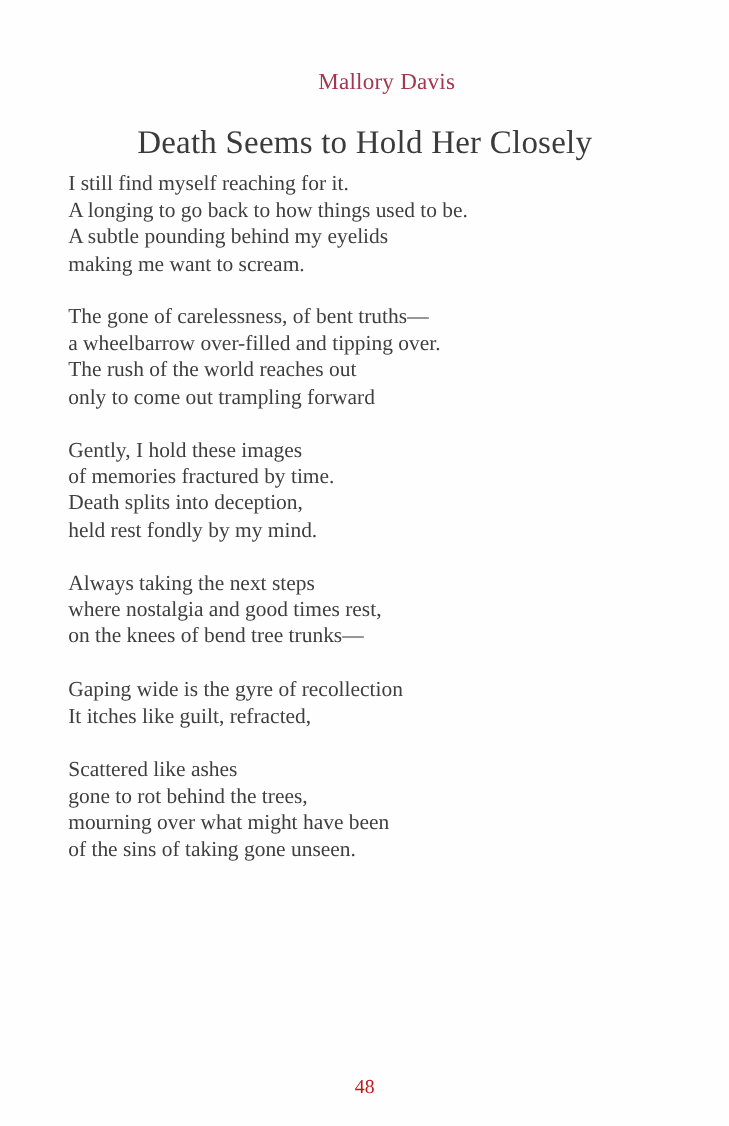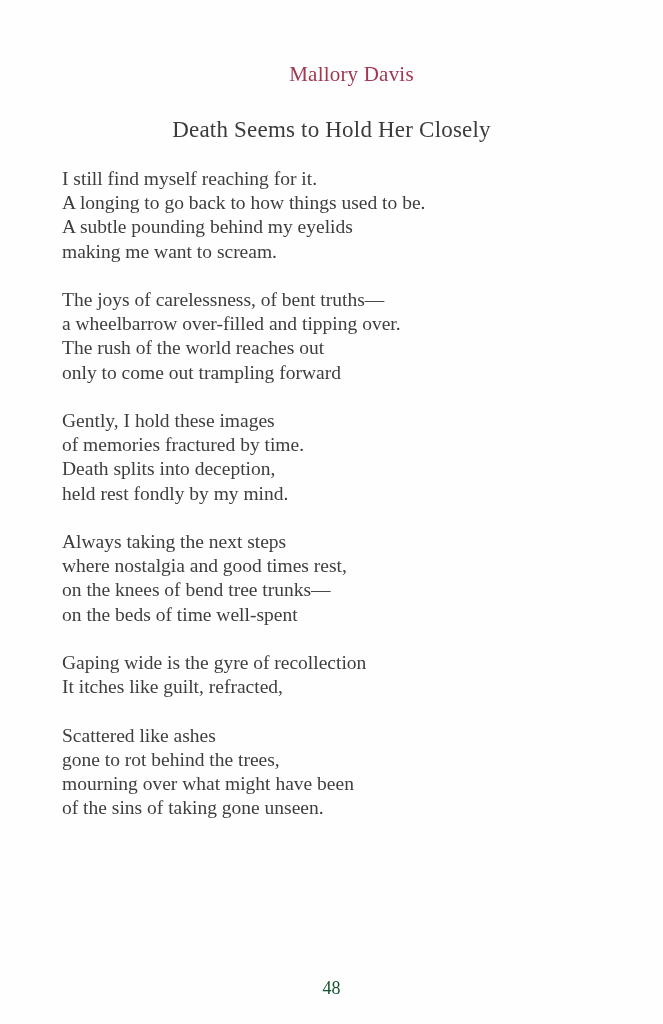--- a/index.html
+++ b/index.html
@@ -31,30 +31,30 @@
     letter-spacing: 0.2px;
     padding-left: 40px;
   }
   .title {
     position: absolute;
     top: 116px;
     left: 0;
     right: 0;
     margin: 0;
     text-align: center;
-    font-size: 23px;
+    font-size: 30px;
     font-weight: normal;
     line-height: 28px;
     color: #3b3b3b;
     letter-spacing: 0.2px;
     font-family: Liberation Serif, serif;
   }
   .poem {
     position: absolute;
-    top: 167px;
+    top: 156px;
     left: 62px;
     right: 40px;
     font-size: 19.5px;
     line-height: 24.2px;
     color: #3e3e3e;
   }
   .stanza {
     margin: 0 0 24.2px 0;
   }
   .poem-line {
@@ -62,55 +62,54 @@
     padding: 0;
   }
   .pagenum {
     position: absolute;
     top: 978px;
     left: 0;
     right: 0;
     text-align: center;
     font-size: 18px;
     line-height: 20px;
-    color: #14532d;
+    color: #b91c1c;
   }
 </style>
 </head>
 <body style="background: rgb(254, 254, 254);">
 
 <div class="page" style="background: rgb(254, 254, 254);">
   <div class="author" style="color: rgb(162, 55, 80);">Mallory Davis</div>
 
   <h1 class="title" style="color: rgb(59, 59, 59);">Death Seems to Hold Her Closely</h1>
 
   <main class="poem" style="color: rgb(62, 62, 62);">
       <div class="stanza">
         <p class="poem-line">I still find myself reaching for it.</p>
         <p class="poem-line">A longing to go back to how things used to be.</p>
         <p class="poem-line">A subtle pounding behind my eyelids</p>
         <p class="poem-line">making me want to scream.</p>
       </div>
       <div class="stanza">
-        <p class="poem-line">The joys of carelessness, of bent truths—</p>
+        <p class="poem-line">The gone of carelessness, of bent truths—</p>
         <p class="poem-line">a wheelbarrow over-filled and tipping over.</p>
         <p class="poem-line">The rush of the world reaches out</p>
         <p class="poem-line">only to come out trampling forward</p>
       </div>
       <div class="stanza">
         <p class="poem-line">Gently, I hold these images</p>
         <p class="poem-line">of memories fractured by time.</p>
         <p class="poem-line">Death splits into deception,</p>
         <p class="poem-line">held rest fondly by my mind.</p>
       </div>
       <div class="stanza">
         <p class="poem-line">Always taking the next steps</p>
         <p class="poem-line">where nostalgia and good times rest,</p>
         <p class="poem-line">on the knees of bend tree trunks—</p>
-        <p class="poem-line">on the beds of time well-spent</p>
       </div>
       <div class="stanza">
         <p class="poem-line">Gaping wide is the gyre of recollection</p>
         <p class="poem-line">It itches like guilt, refracted,</p>
       </div>
       <div class="stanza">
         <p class="poem-line">Scattered like ashes</p>
         <p class="poem-line">gone to rot behind the trees,</p>
         <p class="poem-line">mourning over what might have been</p>
         <p class="poem-line">of the sins of taking gone unseen.</p>

